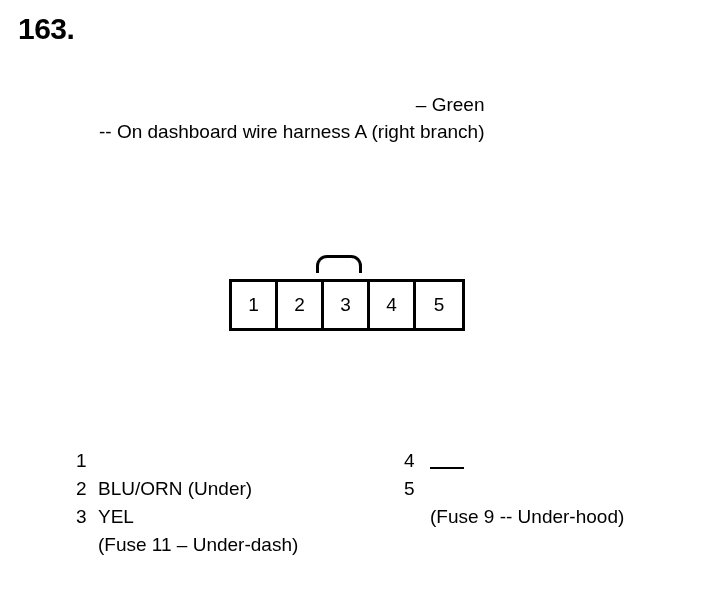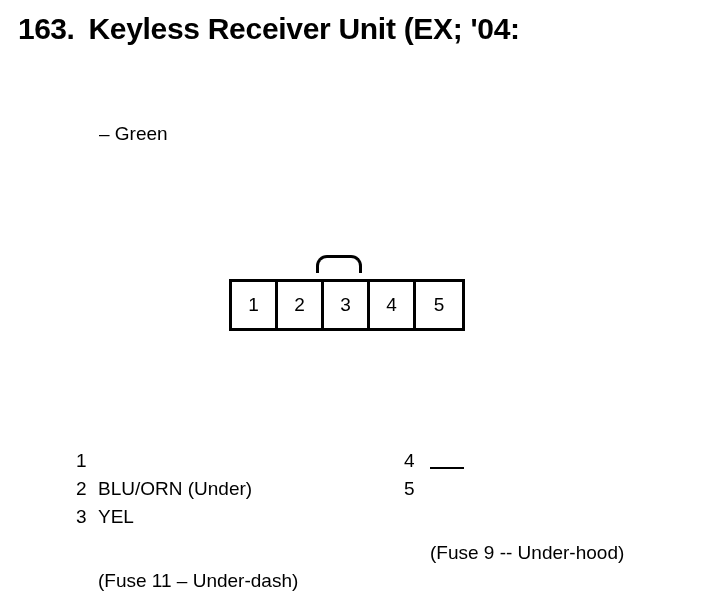--- a/index.html
+++ b/index.html
@@ -46,21 +46,21 @@
     font-weight: bold;
     line-height: 38px;
     letter-spacing: -0.3px;
     margin-left: 92px;
   }
 
   
   .notes {
     position: absolute;
     left: 99px;
-    top: 120px;
+    top: 91px;
     text-align: right;
   }
   .note {
     font-size: 19px;
     line-height: 27px;
     white-space: nowrap;
   }
 
   
   .connector {
@@ -136,44 +136,43 @@
     white-space: nowrap;
   }
   .legend-idx {
     width: 22px;
     flex: 0 0 22px;
   }
   .legend-sub {
     font-size: 19px;
     line-height: 28px;
     white-space: nowrap;
-    margin-top: 36px;
   }
   .legend-sub.left-indent { margin-left: 22px; }
   .legend-sub.right-indent { margin-left: 26px; }
   .dash-blank {
     display: inline-block;
     width: 34px;
     border-bottom: 2px solid #000;
     margin-left: 4px;
     margin-bottom: 6px;
   }
 </style>
 </head>
 <body>
 
 <div class="title-block">
   <div class="title-line">
     <span class="title-num">163.</span>
-    <span class="title-text">Keyless Receiver Unit (EX; '04:</span>
   </div>
 </div>
 
 <div class="notes">
   <div class="note">– Green</div>
+  <div class="note">-- On dashboard wire harness A (right branch)</div>
 </div>
 
 <div class="connector">
   <div class="tab"></div>
   <div class="tab-cut"></div>
   <div class="pins">
     <div class="pin">1</div>
     <div class="pin">2</div>
     <div class="pin">3</div>
     <div class="pin">4</div>

